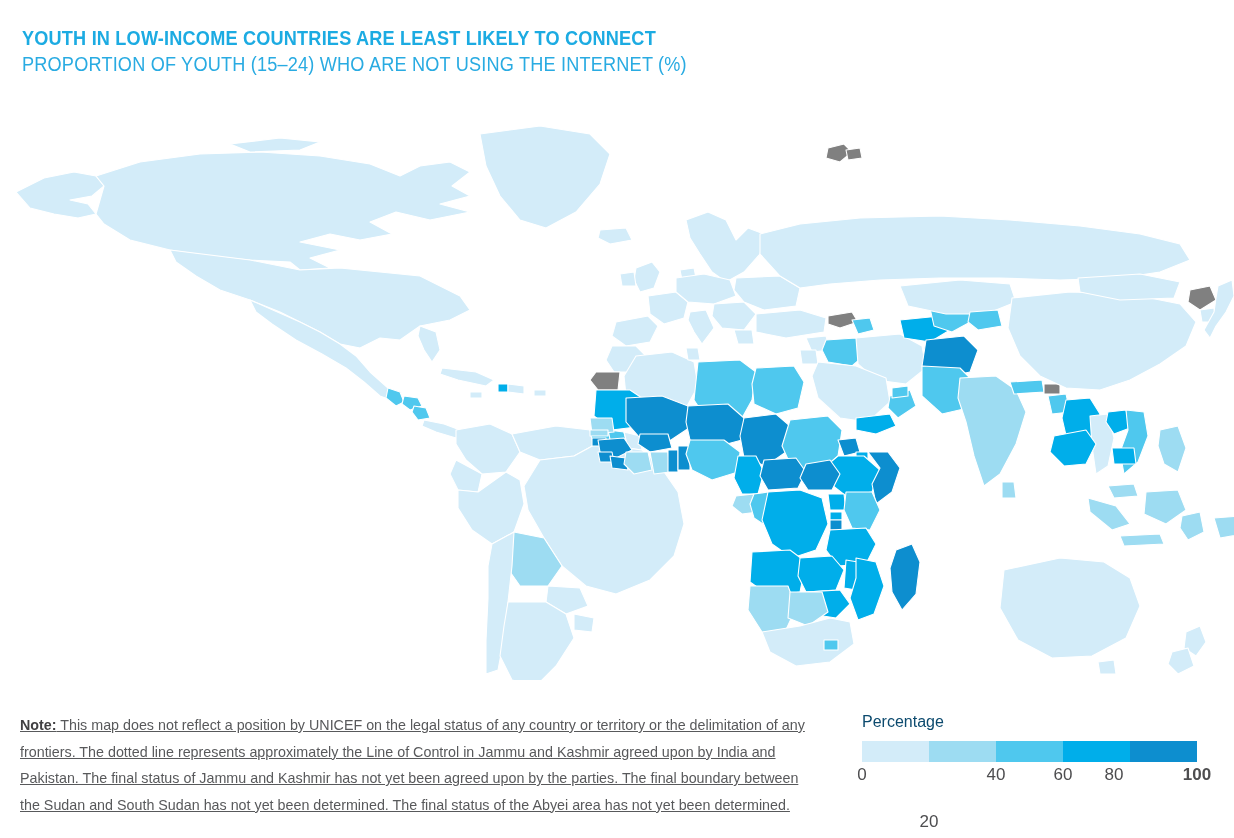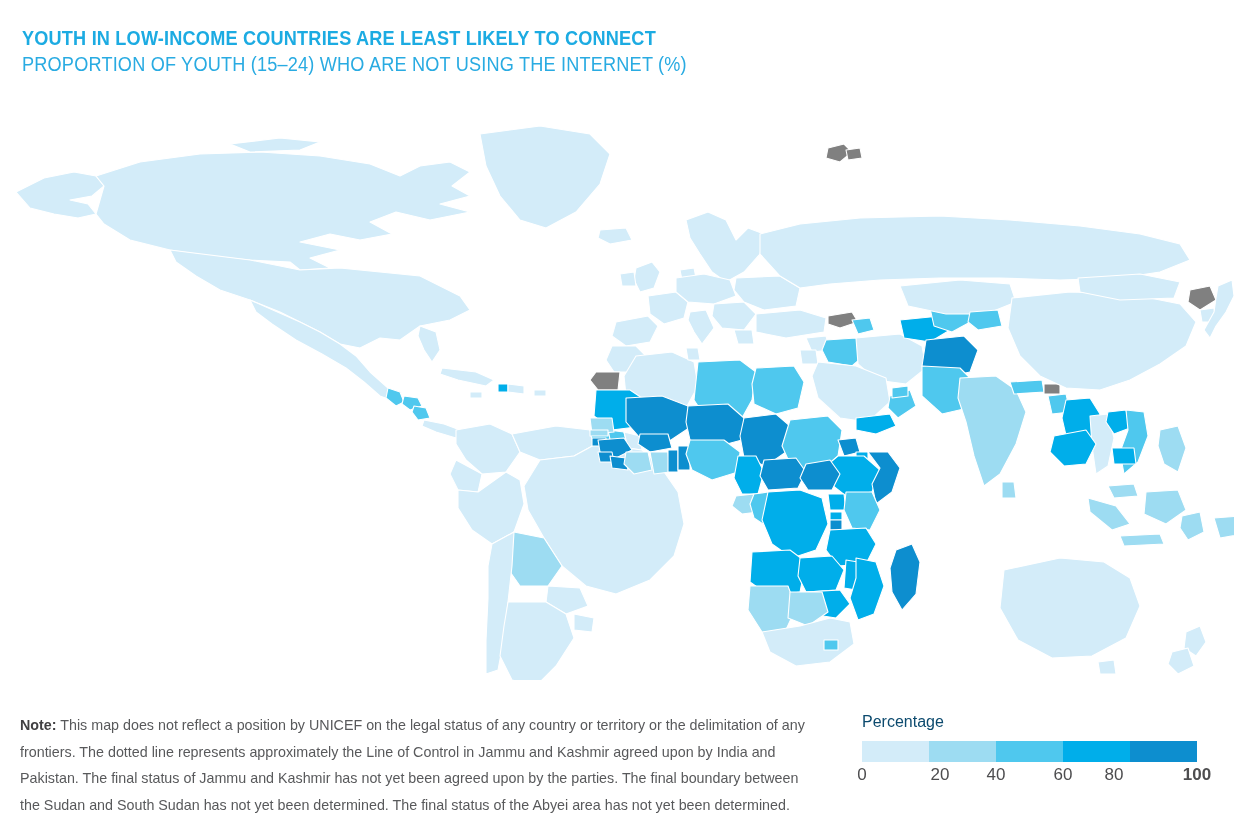--- a/index.html
+++ b/index.html
@@ -22,21 +22,21 @@
     transform:scaleX(.93);transform-origin:left center;
   }
 
   
   .map-wrap{position:absolute;left:0;top:100px;width:1234px;height:580px;}
   .map-svg{display:block;width:1234px;height:580px;}
 
   
   .note{
     position:absolute;left:20px;top:712px;width:800px;
-    font-size:14.3px;line-height:26.5px;color:#58595b;
+    font-size:14.3px;line-height:26.5px;color:#58595b;text-decoration:underline;
   }
   .note b{color:#414042;font-weight:bold;}
 
   .legend{position:absolute;left:862px;top:712px;width:340px;}
   .legend-title{
     font-size:16px;color:#0c4a6e;line-height:20px;margin-bottom:9px;
   }
   .legend-bar{display:flex;width:335px;height:21px;}
   .legend-bar span{flex:1 1 0;display:block;height:100%;}
   .legend-ticks{position:relative;height:24px;margin-top:3px;width:335px;}
@@ -229,19 +229,19 @@
   <div class="legend-title">Percentage</div>
   <div class="legend-bar">
     <span style="background: rgb(211, 236, 249);"></span>
     <span style="background: rgb(157, 220, 242);"></span>
     <span style="background: rgb(79, 200, 238);"></span>
     <span style="background: rgb(0, 174, 234);"></span>
     <span style="background: rgb(13, 142, 207);"></span>
   </div>
   <div class="legend-ticks">
     <span style="left: 0px;">0</span>
-    <span style="left: 78px;">20</span>
+    <span style="left: 67px; margin-top: 47px;">20</span>
     <span style="left: 134px;">40</span>
     <span style="left: 201px; text-align: center;">60</span>
     <span style="left: 252px;">80</span>
     <span style="left: 335px; font-weight: bold;">100</span>
   </div>
 </div>
 
 </body></html>

